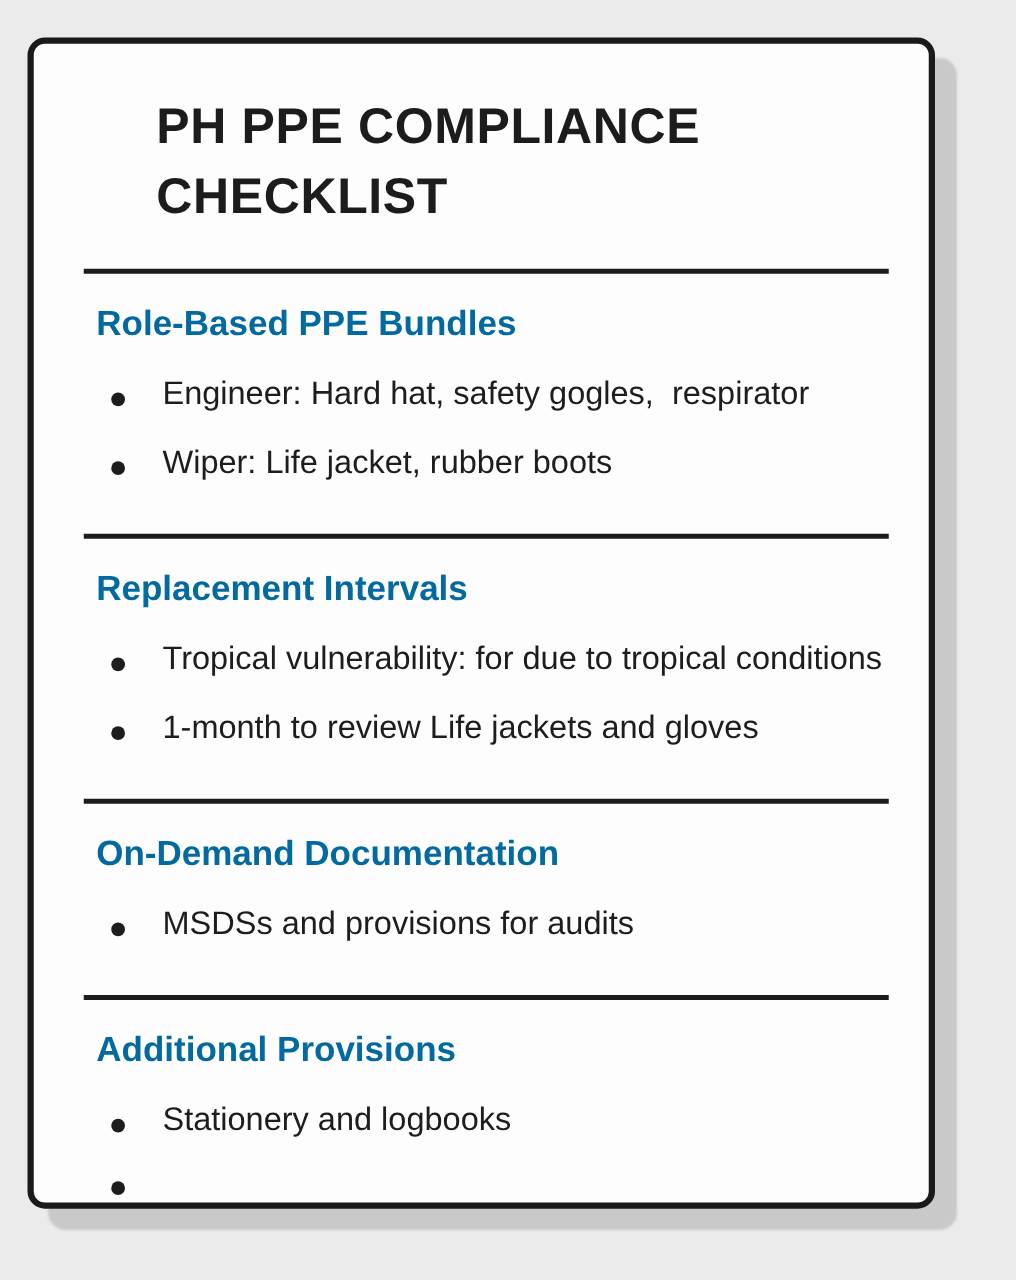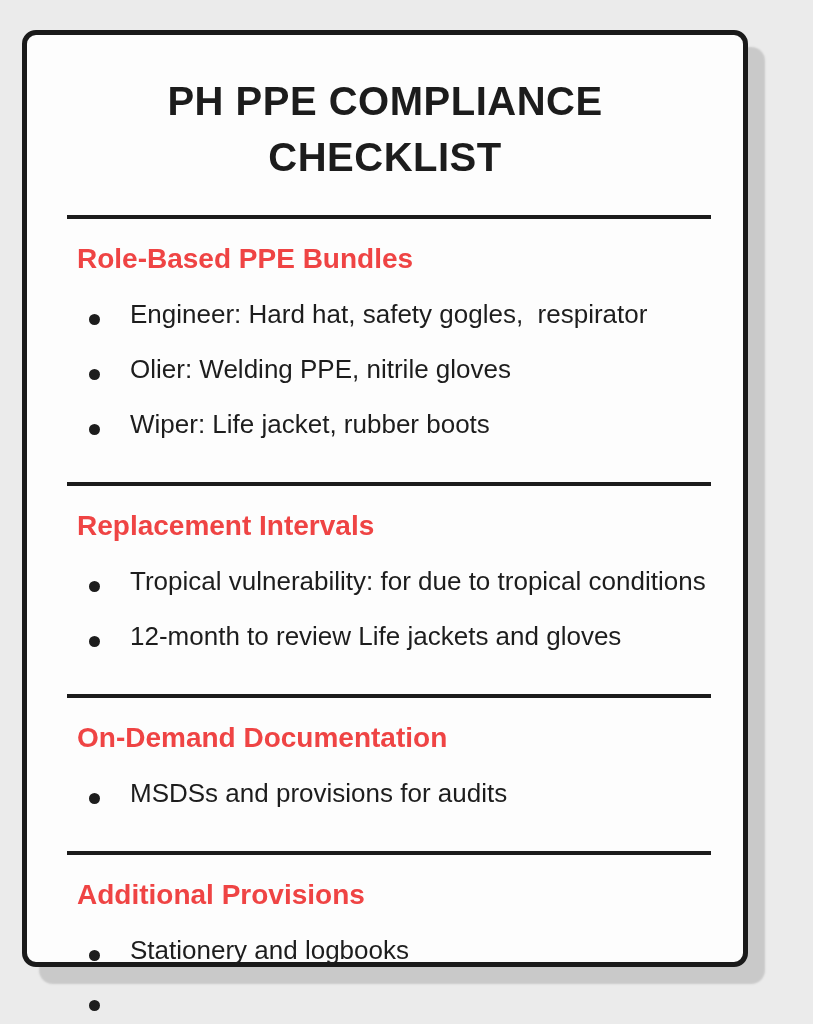--- a/index.html
+++ b/index.html
@@ -20,21 +20,21 @@
     height: 937px;
     background: #fdfdfd;
     border: 5px solid #1a1a1a;
     border-radius: 14px;
     box-shadow: 17px 17px 2px 0 #c9c9c9;
     box-sizing: border-box;
   }
   .card-title {
     margin: 38px auto 0 auto;
     max-width: 520px;
-    text-align: center;
+    text-align: left;
     font-size: 40px;
     line-height: 56px;
     font-weight: 700;
     letter-spacing: 0.5px;
     color: #1c1c1c;
   }
   .divider {
     height: 4px;
     background: #1c1c1c;
     border: none;
@@ -43,21 +43,21 @@
   .divider-first {
     margin-top: 30px;
   }
   .section {
     padding: 0 32px 0 50px;
   }
   .section-heading {
     margin: 24px 0 0 0;
     font-size: 28px;
     font-weight: 700;
-    color: #ef4444;
+    color: #0369a1;
   }
   ul.bullet-list {
     list-style: none;
     margin: 0;
     padding: 0 0 20px 0;
   }
   ul.bullet-list li {
     display: flex;
     align-items: center;
     margin-top: 23px;
@@ -87,41 +87,37 @@
 
   <div class="section">
     <h2 class="section-heading">Role-Based PPE Bundles</h2>
     <ul class="bullet-list">
       <li>
         <span class="bullet-dot"></span>
         <span class="bullet-text">Engineer: Hard hat, safety gogles,  respirator</span>
       </li>
       <li>
         <span class="bullet-dot"></span>
-        <span class="bullet-text">Olier: Welding PPE, nitrile gloves</span>
-      </li>
-      <li>
-        <span class="bullet-dot"></span>
         <span class="bullet-text">Wiper: Life jacket, rubber boots</span>
       </li>
     </ul>
   </div>
 
   <hr class="divider">
 
   <div class="section">
     <h2 class="section-heading">Replacement Intervals</h2>
     <ul class="bullet-list">
       <li>
         <span class="bullet-dot"></span>
         <span class="bullet-text">Tropical vulnerability: for due to tropical conditions</span>
       </li>
       <li>
         <span class="bullet-dot"></span>
-        <span class="bullet-text">12-month to review Life jackets and gloves</span>
+        <span class="bullet-text">1-month to review Life jackets and gloves</span>
       </li>
     </ul>
   </div>
 
   <hr class="divider">
 
   <div class="section">
     <h2 class="section-heading">On-Demand Documentation</h2>
     <ul class="bullet-list">
       <li>

